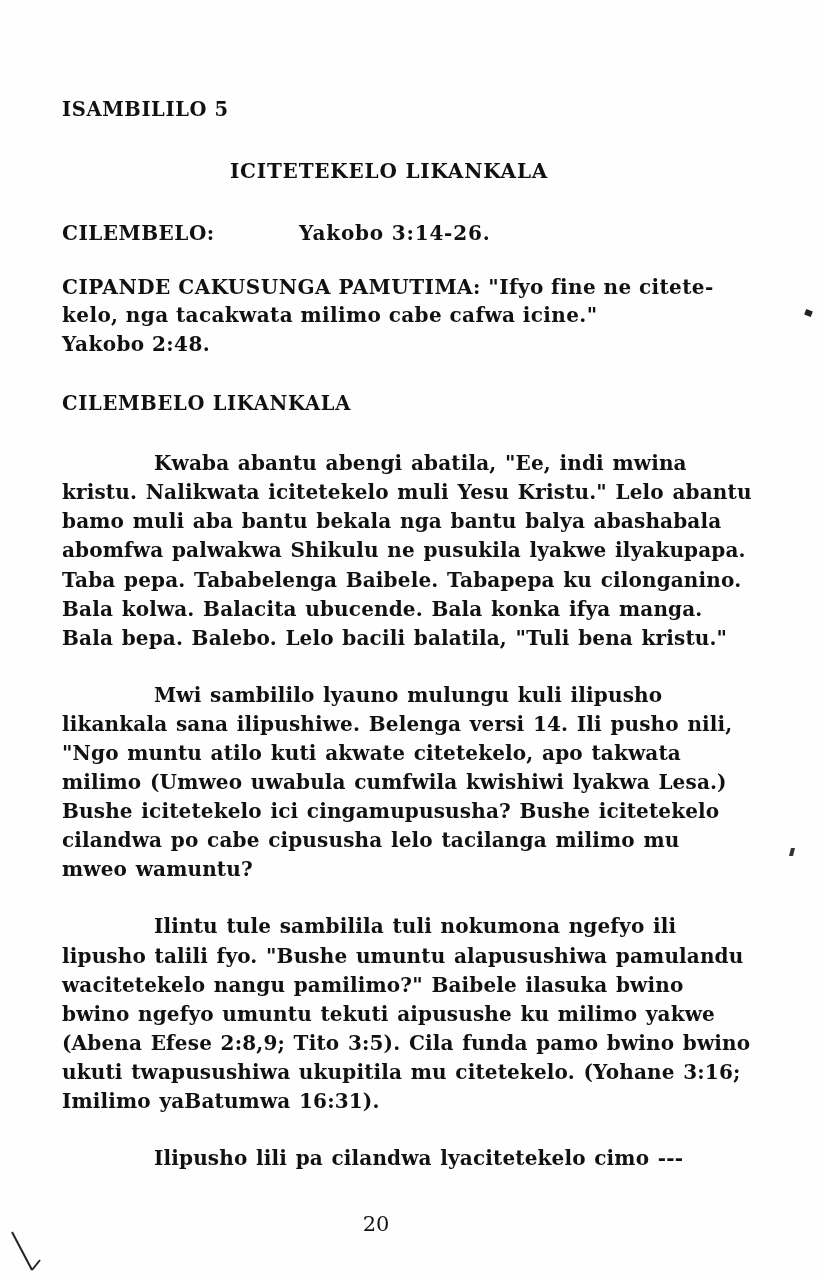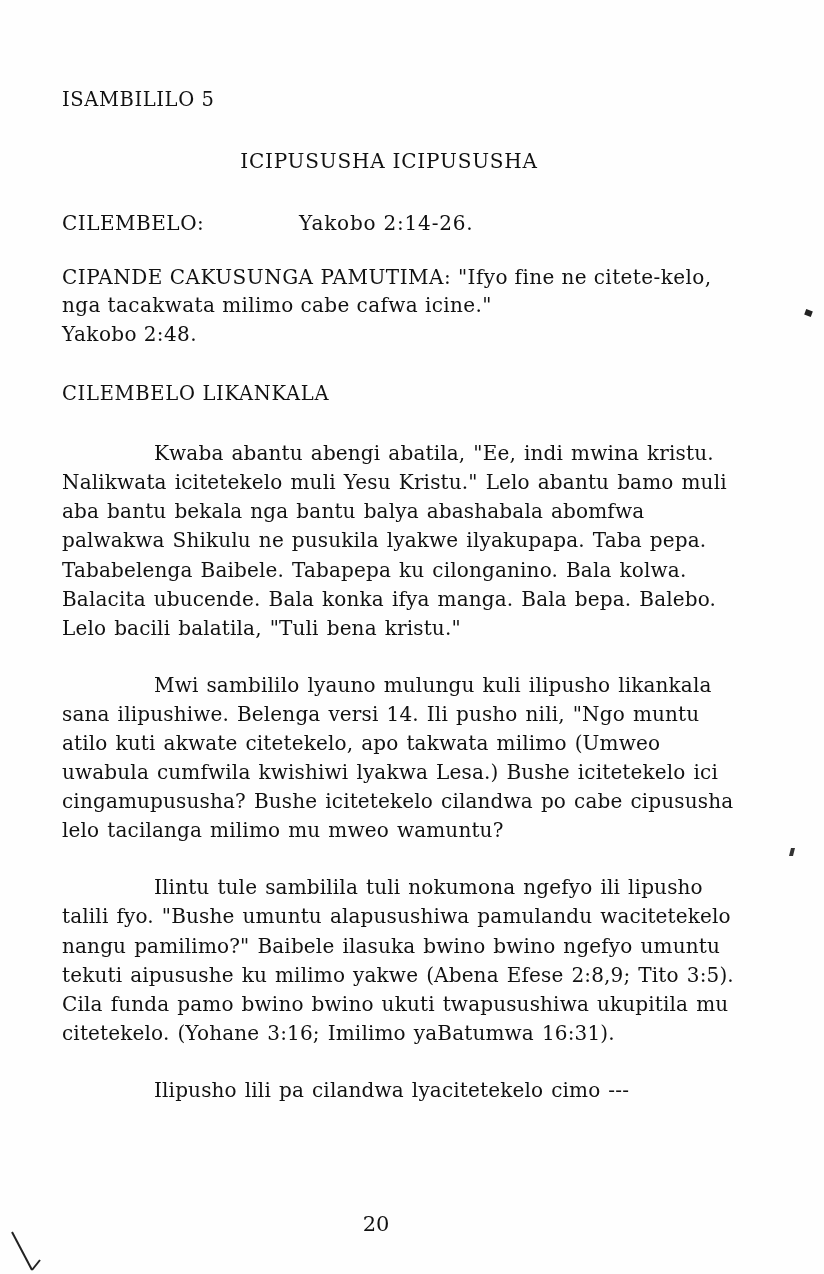--- a/index.html
+++ b/index.html
@@ -18,22 +18,23 @@
   .page {
     position: absolute;
     left: 0; top: 0;
     width: 824px;
     height: 1274px;
     background: #fefefe;
   }
   .content {
     position: absolute;
     left: 62px;
-    top: 88px;
+    top: 98px;
     width: 690px;
+    font-weight: bold;
   }
   .lesson-head {
     font-family: "DejaVu Serif", serif;
     font-size: 19.5px;
     letter-spacing: 0.6px;
     margin: 0 0 38px 0;
   }
   .lesson-title {
     text-align: center;
     font-size: 20px;
@@ -118,25 +119,25 @@
 </style>
 </head>
 <body>
 
 <div class="page">
 
   <div class="content">
 
     <div class="lesson-head">ISAMBILILO 5</div>
 
-    <div class="lesson-title">ICIPUSUSHA ICIPUSUSHA</div>
+    <div class="lesson-title">ICITETEKELO LIKANKALA</div>
 
     <div class="field-row">
       <span class="field-label">CILEMBELO:</span>
-      <span class="field-value">Yakobo 2:14-26.</span>
+      <span class="field-value">Yakobo 3:14-26.</span>
     </div>
 
     <div class="memory-block">
       <span class="mem-label">CIPANDE CAKUSUNGA PAMUTIMA:</span>
       <span class="mem-text">"Ifyo fine ne citete-kelo, nga tacakwata milimo cabe cafwa icine."</span>
       <div class="mem-ref">Yakobo 2:48.</div>
     </div>
 
     <div class="section-head">CILEMBELO LIKANKALA</div>
 

